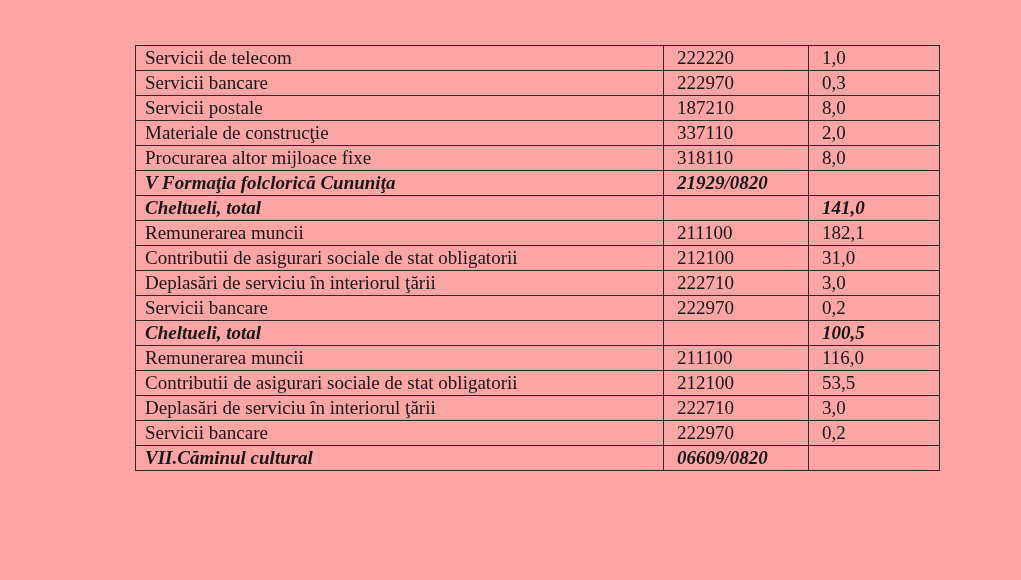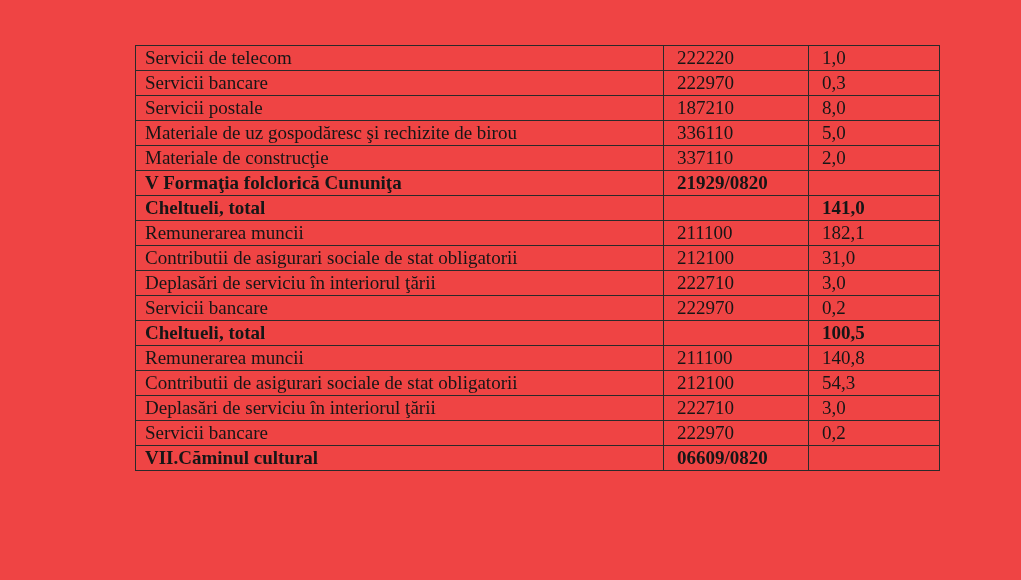--- a/index.html
+++ b/index.html
@@ -4,21 +4,21 @@
 <style>
   html, body {
     margin: 0;
     padding: 0;
     background: #ffffff;
   }
   .page {
     position: relative;
     width: 1021px;
     height: 580px;
-    background: #ef4444;
+    background: #fca5a5;
     overflow: hidden;
     font-family: "Liberation Serif", "DejaVu Serif", serif;
   }
   table.budget-table {
     position: absolute;
     left: 135px;
     top: 45px;
     width: 804px;
     border-collapse: collapse;
     table-layout: fixed;
@@ -36,20 +36,21 @@
     white-space: pre;
     overflow: hidden;
     padding: 0 4px 1px 9px;
   }
   table.budget-table td.cell-code,
   table.budget-table td.cell-value {
     padding-left: 13px;
   }
   table.budget-table tr.bold td {
     font-weight: bold;
+    font-style: italic;
   }
 </style>
 </head>
 <body>
 
 <div class="page">
   <table class="budget-table">
     <colgroup>
       <col class="col-label">
       <col class="col-code">
@@ -65,28 +66,28 @@
           <td class="cell-label">Servicii bancare</td>
           <td class="cell-code">222970</td>
           <td class="cell-value">0,3</td>
         </tr>
         <tr>
           <td class="cell-label">Servicii postale</td>
           <td class="cell-code">187210</td>
           <td class="cell-value">8,0</td>
         </tr>
         <tr>
-          <td class="cell-label">Materiale de uz gospodăresc şi rechizite de birou</td>
-          <td class="cell-code">336110</td>
-          <td class="cell-value">5,0</td>
-        </tr>
-        <tr>
           <td class="cell-label">Materiale de construcţie</td>
           <td class="cell-code">337110</td>
           <td class="cell-value">2,0</td>
+        </tr>
+        <tr>
+          <td class="cell-label">Procurarea altor mijloace fixe</td>
+          <td class="cell-code">318110</td>
+          <td class="cell-value">8,0</td>
         </tr>
         <tr class="bold">
           <td class="cell-label">V Formaţia folclorică Cununiţa</td>
           <td class="cell-code">21929/0820</td>
           <td class="cell-value"></td>
         </tr>
         <tr class="bold">
           <td class="cell-label">Cheltueli, total</td>
           <td class="cell-code"></td>
           <td class="cell-value">141,0</td>
@@ -112,26 +113,26 @@
           <td class="cell-value">0,2</td>
         </tr>
         <tr class="bold">
           <td class="cell-label">Cheltueli, total</td>
           <td class="cell-code"></td>
           <td class="cell-value">100,5</td>
         </tr>
         <tr>
           <td class="cell-label">Remunerarea muncii</td>
           <td class="cell-code">211100</td>
-          <td class="cell-value">140,8</td>
+          <td class="cell-value">116,0</td>
         </tr>
         <tr>
           <td class="cell-label">Contributii de asigurari sociale de stat obligatorii</td>
           <td class="cell-code">212100</td>
-          <td class="cell-value">54,3</td>
+          <td class="cell-value">53,5</td>
         </tr>
         <tr>
           <td class="cell-label">Deplasări de serviciu în interiorul ţării</td>
           <td class="cell-code">222710</td>
           <td class="cell-value">3,0</td>
         </tr>
         <tr>
           <td class="cell-label">Servicii bancare</td>
           <td class="cell-code">222970</td>
           <td class="cell-value">0,2</td>

